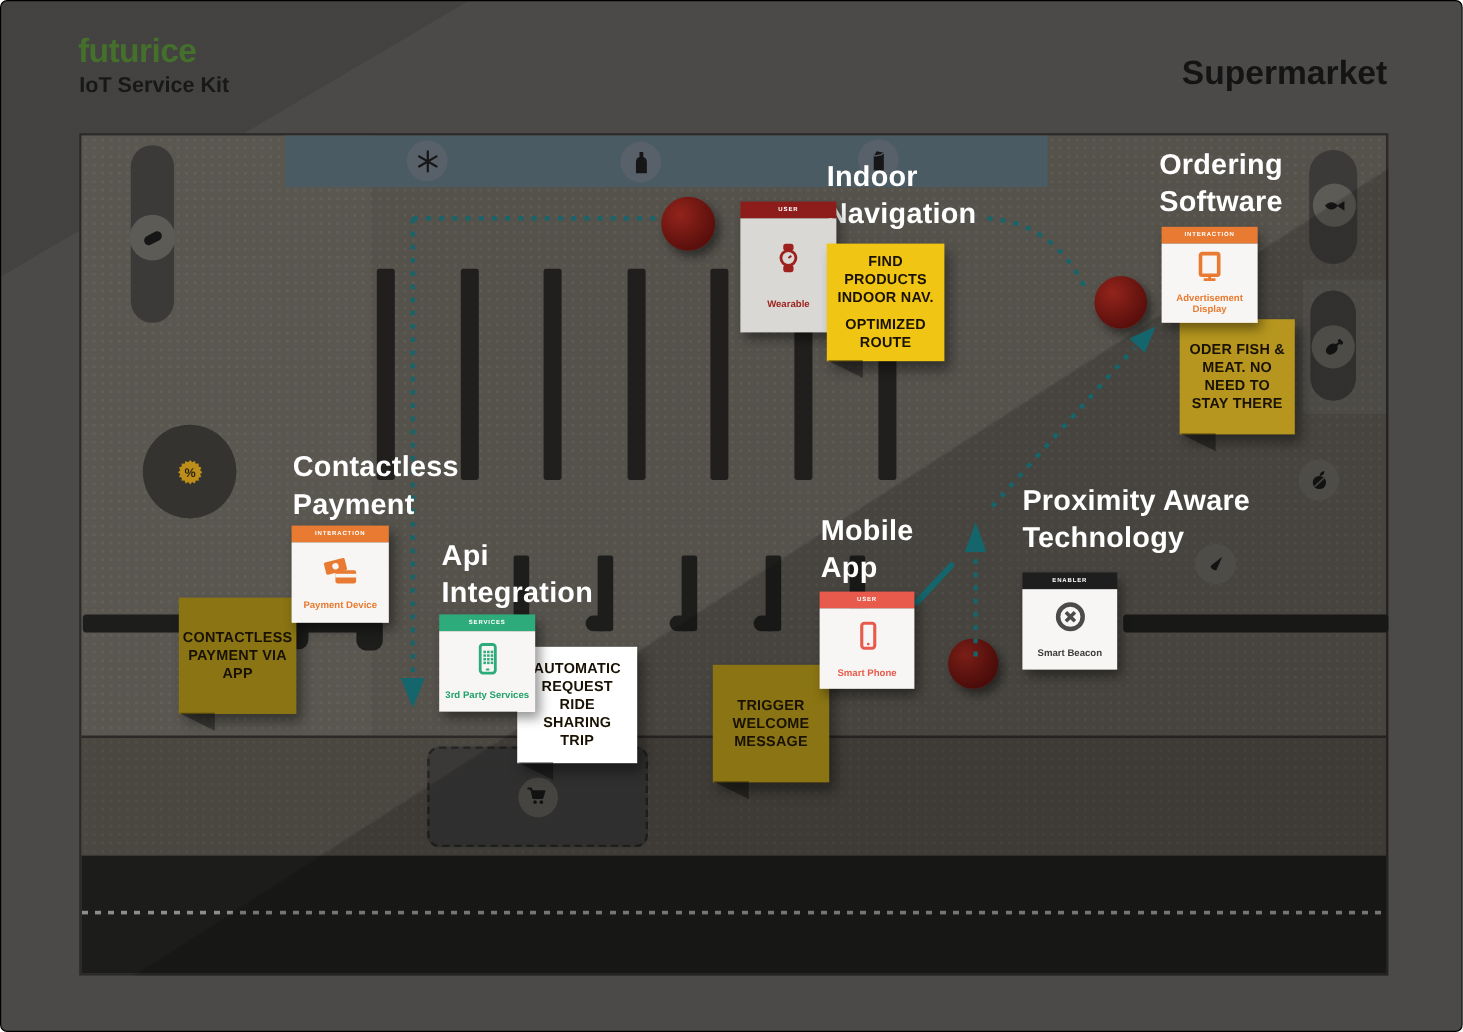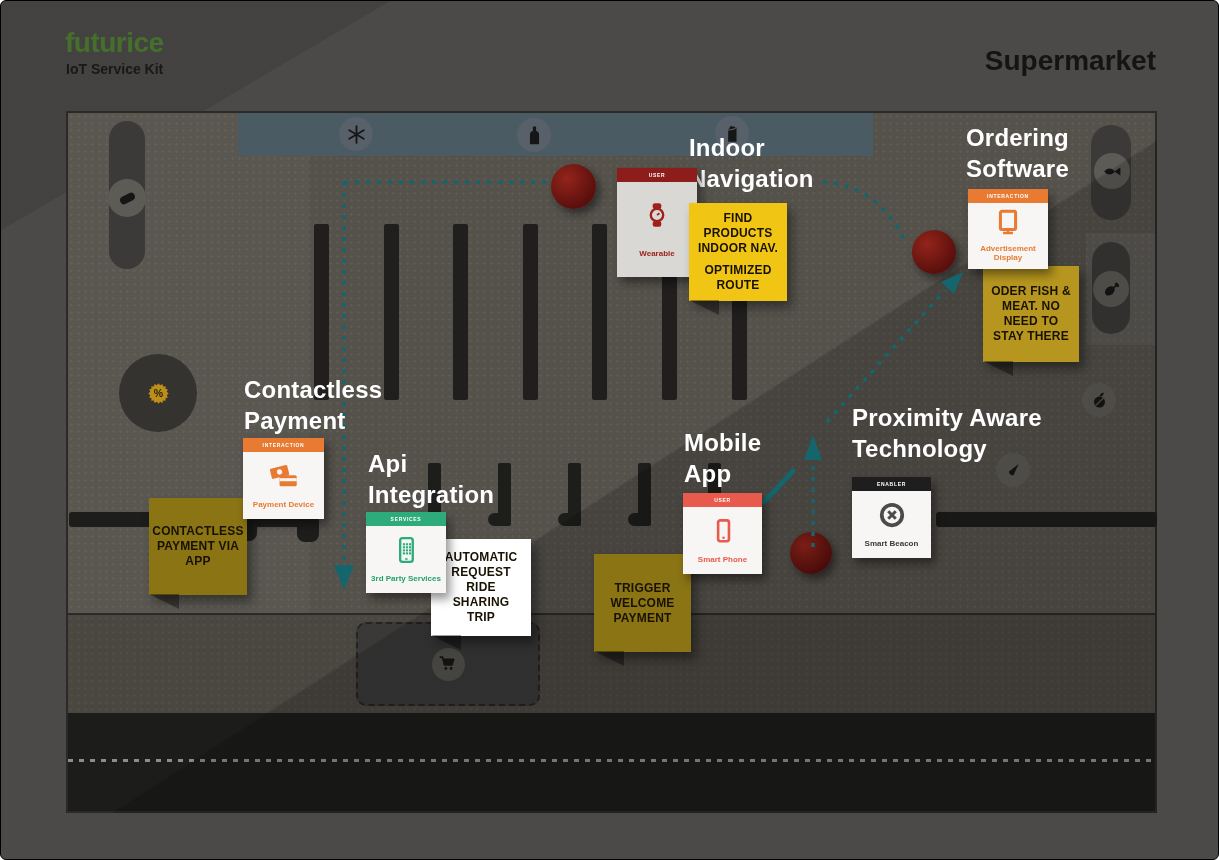--- a/index.html
+++ b/index.html
@@ -3,21 +3,21 @@
 <meta charset="utf-8">
 <style>
   html,body{margin:0;padding:0;background:#ffffff;}
   .page{position:relative;width:1219px;height:860px;background:#4b4a48;overflow:hidden;
         border:1px solid #000000;border-radius:6px;box-sizing:border-box;
         font-family:"Liberation Sans",sans-serif;}
   .corner-shade{position:absolute;left:0;top:0;width:390px;height:230px;pointer-events:none;
         background:linear-gradient(to bottom right, rgba(0,0,0,.10) 49.8%, rgba(0,0,0,0) 50%);}
   
   .logo{position:absolute;left:64px;top:26px;font-size:28px;font-weight:bold;letter-spacing:-.5px;}
-  .kit{position:absolute;left:65px;top:60px;font-size:14px;font-weight:bold;color:#181818;}
+  .kit{position:absolute;left:65px;top:60px;font-size:18px;font-weight:bold;color:#181818;}
   .scenario{position:absolute;right:62px;top:44px;font-size:28px;font-weight:bold;color:#141414;}
   
   .floor-bg{position:absolute;left:65px;top:110px;width:1091px;height:702px;
         border:2px solid #2b2a28;box-sizing:border-box;background:#55524c;}
   .zone-main{position:absolute;left:67px;top:112px;width:1087px;height:500px;background:#55524c;
         background-image:radial-gradient(rgba(255,255,255,.05) 1px, transparent 1.4px);background-size:7px 7px;}
   .left-col{position:absolute;left:67px;top:112px;width:241px;height:500px;background:rgba(255,255,255,.03);}
   .blue-band{position:absolute;left:237px;top:112px;width:635px;height:43px;background:#4a5b64;}
   .right-patch{position:absolute;left:1085px;top:232px;width:69px;height:112px;background:rgba(255,255,255,.05);}
   .zone-checkout{position:absolute;left:67px;top:612px;width:1087px;height:100px;background:#4a4741;
@@ -224,21 +224,21 @@
   <div class="sticky" style="left:982px;top:265px;width:96px;height:96px;background:#b6961f;">
     <p>ODER FISH &amp; MEAT. NO NEED TO STAY THERE</p>
   </div>
   <div class="sticky" style="left:148px;top:497px;width:98px;height:97px;background:#8a7414;">
     <p>CONTACTLESS PAYMENT VIA APP</p>
   </div>
   <div class="sticky" style="left:430px;top:538px;width:100px;height:97px;background:#ffffff;">
     <p>AUTOMATIC REQUEST RIDE SHARING TRIP</p>
   </div>
   <div class="sticky" style="left:593px;top:553px;width:97px;height:98px;background:#8a7414;">
-    <p>TRIGGER WELCOME PAYMENT</p>
+    <p>TRIGGER WELCOME MESSAGE</p>
   </div>
 
   <div class="card" style="left:616px;top:167px;width:80px;height:109px;">
     <div class="card-h dotted" style="background:#8c1d1a;">USER</div>
     <div class="card-b" style="background:#d9d8d4;">
       <span>
         <svg width="30" height="30" viewBox="0 0 28 24" fill="#9e211d">
             <rect x="10" y="1" width="8" height="5.5" rx="2"></rect>
             <rect x="10" y="17.5" width="8" height="5.5" rx="2"></rect>
             <circle cx="14" cy="12" r="5.8" fill="#d9d8d4" stroke="#9e211d" stroke-width="2.2"></circle>

